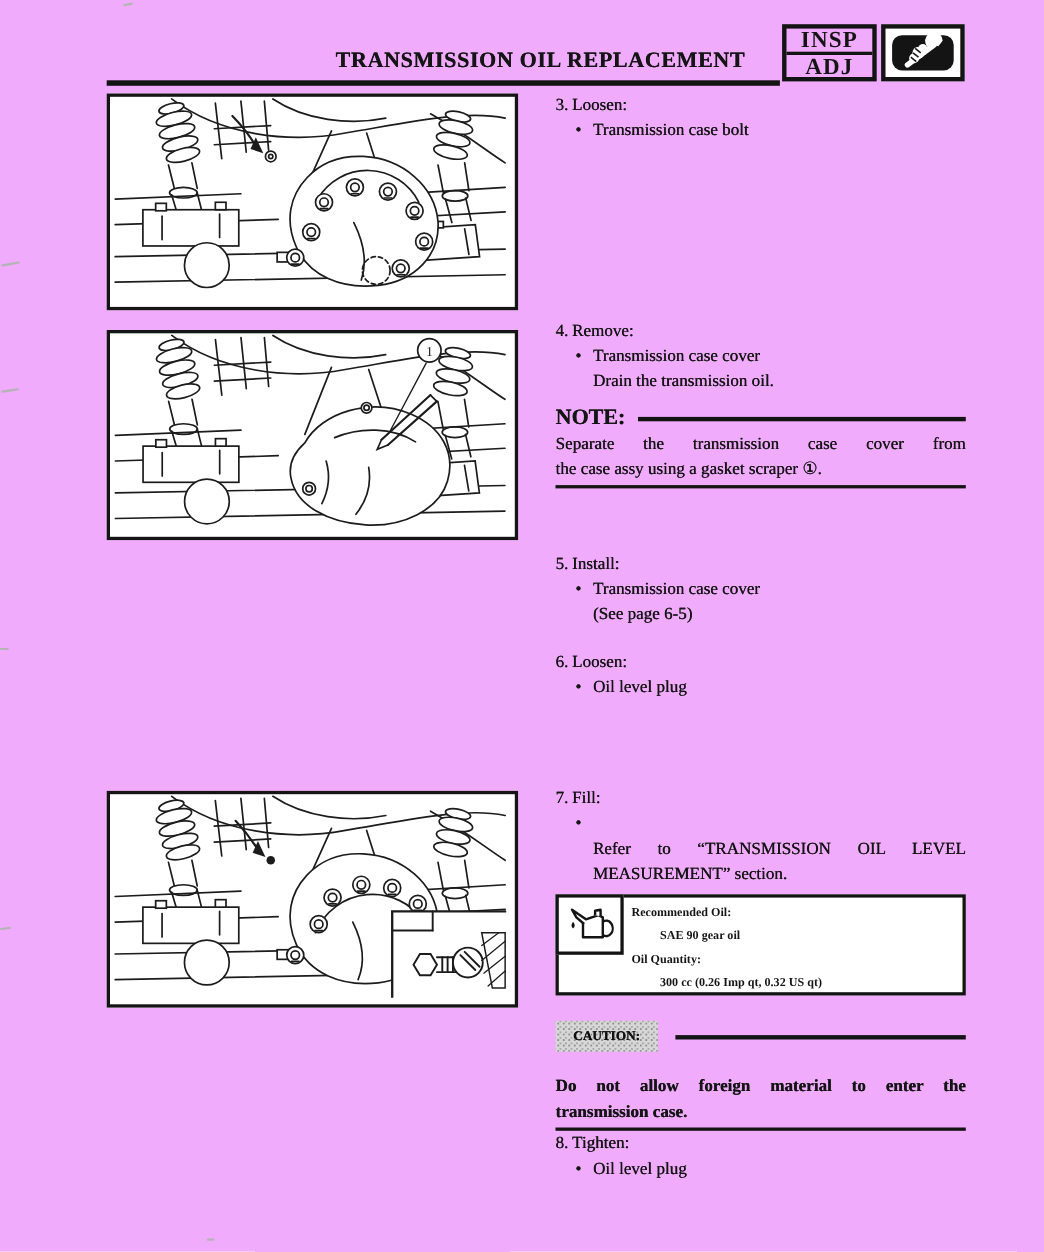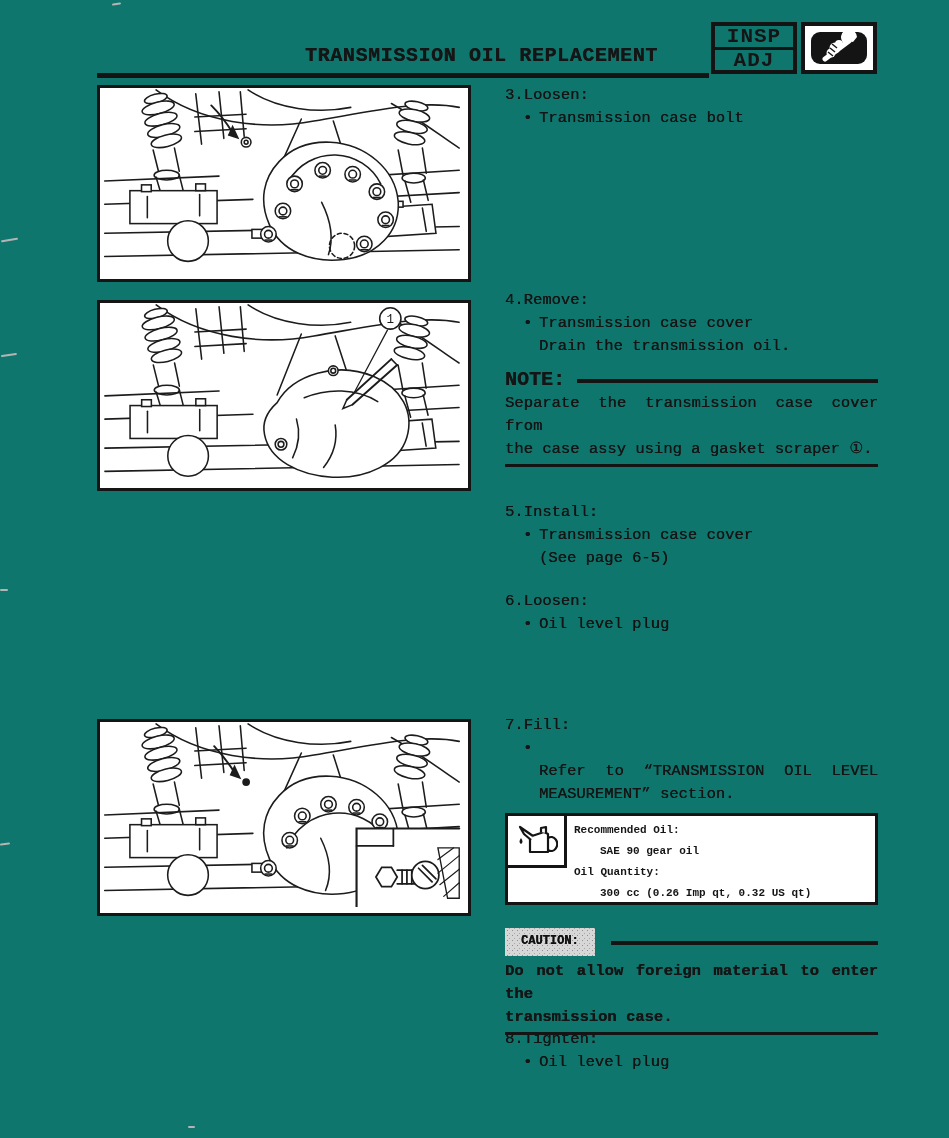--- a/index.html
+++ b/index.html
@@ -1,17 +1,17 @@
 <!DOCTYPE html>
 <html><head>
 <meta charset="utf-8">
 <style>
   html,body{margin:0;padding:0;background:#fff;}
-  .page{position:relative;width:949px;height:1138px;background:#0f766e;overflow:hidden;
-        font-family:Liberation Mono, monospace;color:#151515;}
+  .page{position:relative;width:949px;height:1138px;background:#f0abfc;overflow:hidden;
+        font-family:Liberation Serif, serif;color:#151515;}
   
   .title{position:absolute;left:305px;top:44px;font-size:20px;font-weight:bold;
          letter-spacing:0.6px;white-space:nowrap;text-shadow:0.3px 0 0 currentColor;}
   .hrule{position:absolute;left:97px;top:73px;width:612px;height:5px;background:#141414;}
   .badge{position:absolute;left:711px;top:22px;width:78px;height:44px;border:4px solid #141414;
          display:flex;flex-direction:column;}
   .badge .row{flex:1;display:flex;align-items:center;justify-content:center;
               font-size:21px;font-weight:bold;letter-spacing:1px;line-height:1;}
   .badge .row.top{border-bottom:3px solid #141414;}
   .toolbox{position:absolute;left:801px;top:22px;width:68px;height:44px;border:4px solid #141414;
@@ -309,21 +309,21 @@
       <div>Oil Quantity:</div>
       <div class="ind">300 cc (0.26 Imp qt, 0.32 US qt)</div>
     </div>
   </div>
 
   <div class="col" style="top:928px">
     <div class="lblrow">
       <span class="cautionlbl">CAUTION:</span>
       <span class="leadrule" style="margin-left:16px"></span>
     </div>
-    <div class="bold stretch" style="margin-top:4px">Do not allow foreign material to enter the</div>
+    <div class="bold stretch" style="margin-top:20px">Do not allow foreign material to enter the</div>
     <div class="bold">transmission case.</div>
     <div class="endrule"></div>
   </div>
 
   <div class="col" style="top:1028px">
     <div class="l1"><span class="num">8.</span><span>Tighten:</span></div>
     <div class="brow">
         <span class="bullet">•</span>
         <span>Oil level plug</span>
       </div>

